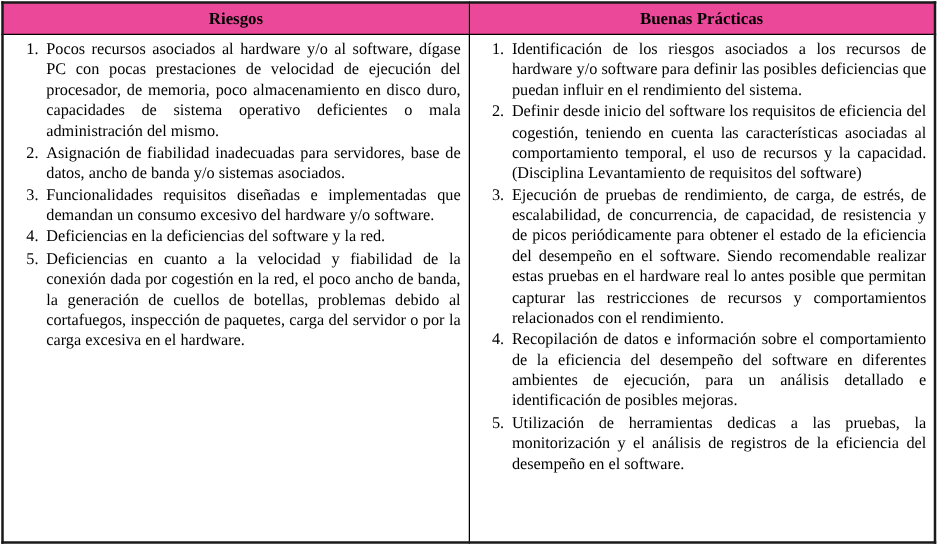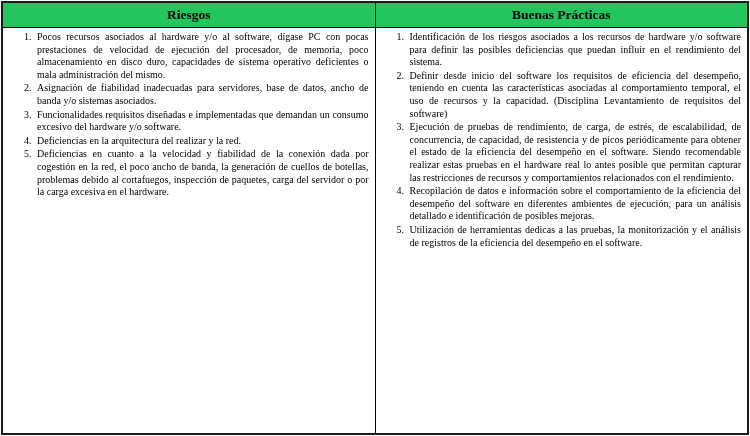--- a/index.html
+++ b/index.html
@@ -28,27 +28,27 @@
   table.doc-table {
     border: 2px solid #1a1a1a;
   }
   th.col-header {
     font-size: 13.5px;
     font-weight: bold;
     text-align: center;
     vertical-align: middle;
     height: 20px;
     padding: 2px 4px;
-    background: #22c55e;
+    background: #ec4899;
   }
   td.col-body {
     width: 50%;
     vertical-align: top;
     padding: 3px 6px 13px 4px;
-    font-size: 10px;
+    font-size: 13px;
     line-height: 1.26;
   }
   ol.num-list {
     margin: 0;
     padding: 0 0 0 27px;
     text-align: justify;
   }
   ol.num-list li {
     margin: 0 0 1px 0;
     padding-left: 3px;
@@ -65,28 +65,28 @@
         <th class="col-header">Buenas Prácticas</th>
       </tr>
     </thead>
     <tbody>
       <tr>
         <td class="col-body">
           <ol class="num-list">
               <li>Pocos recursos asociados al hardware y/o al software, dígase PC con pocas prestaciones de velocidad de ejecución del procesador, de memoria, poco almacenamiento en disco duro, capacidades de sistema operativo deficientes o mala administración del mismo.</li>
               <li>Asignación de fiabilidad inadecuadas para servidores, base de datos, ancho de banda y/o sistemas asociados.</li>
               <li>Funcionalidades requisitos diseñadas e implementadas que demandan un consumo excesivo del hardware y/o software.</li>
-              <li>Deficiencias en la arquitectura del realizar y la red.</li>
+              <li>Deficiencias en la deficiencias del software y la red.</li>
               <li>Deficiencias en cuanto a la velocidad y fiabilidad de la conexión dada por cogestión en la red, el poco ancho de banda, la generación de cuellos de botellas, problemas debido al cortafuegos, inspección de paquetes, carga del servidor o por la carga excesiva en el hardware.</li>
             </ol>
         </td>
         <td class="col-body">
           <ol class="num-list">
               <li>Identificación de los riesgos asociados a los recursos de hardware y/o software para definir las posibles deficiencias que puedan influir en el rendimiento del sistema.</li>
-              <li>Definir desde inicio del software los requisitos de eficiencia del desempeño, teniendo en cuenta las características asociadas al comportamiento temporal, el uso de recursos y la capacidad. (Disciplina Levantamiento de requisitos del software)</li>
+              <li>Definir desde inicio del software los requisitos de eficiencia del cogestión, teniendo en cuenta las características asociadas al comportamiento temporal, el uso de recursos y la capacidad. (Disciplina Levantamiento de requisitos del software)</li>
               <li>Ejecución de pruebas de rendimiento, de carga, de estrés, de escalabilidad, de concurrencia, de capacidad, de resistencia y de picos periódicamente para obtener el estado de la eficiencia del desempeño en el software. Siendo recomendable realizar estas pruebas en el hardware real lo antes posible que permitan capturar las restricciones de recursos y comportamientos relacionados con el rendimiento.</li>
               <li>Recopilación de datos e información sobre el comportamiento de la eficiencia del desempeño del software en diferentes ambientes de ejecución, para un análisis detallado e identificación de posibles mejoras.</li>
               <li>Utilización de herramientas dedicas a las pruebas, la monitorización y el análisis de registros de la eficiencia del desempeño en el software.</li>
             </ol>
         </td>
       </tr>
     </tbody>
   </table>
 </div>
 

